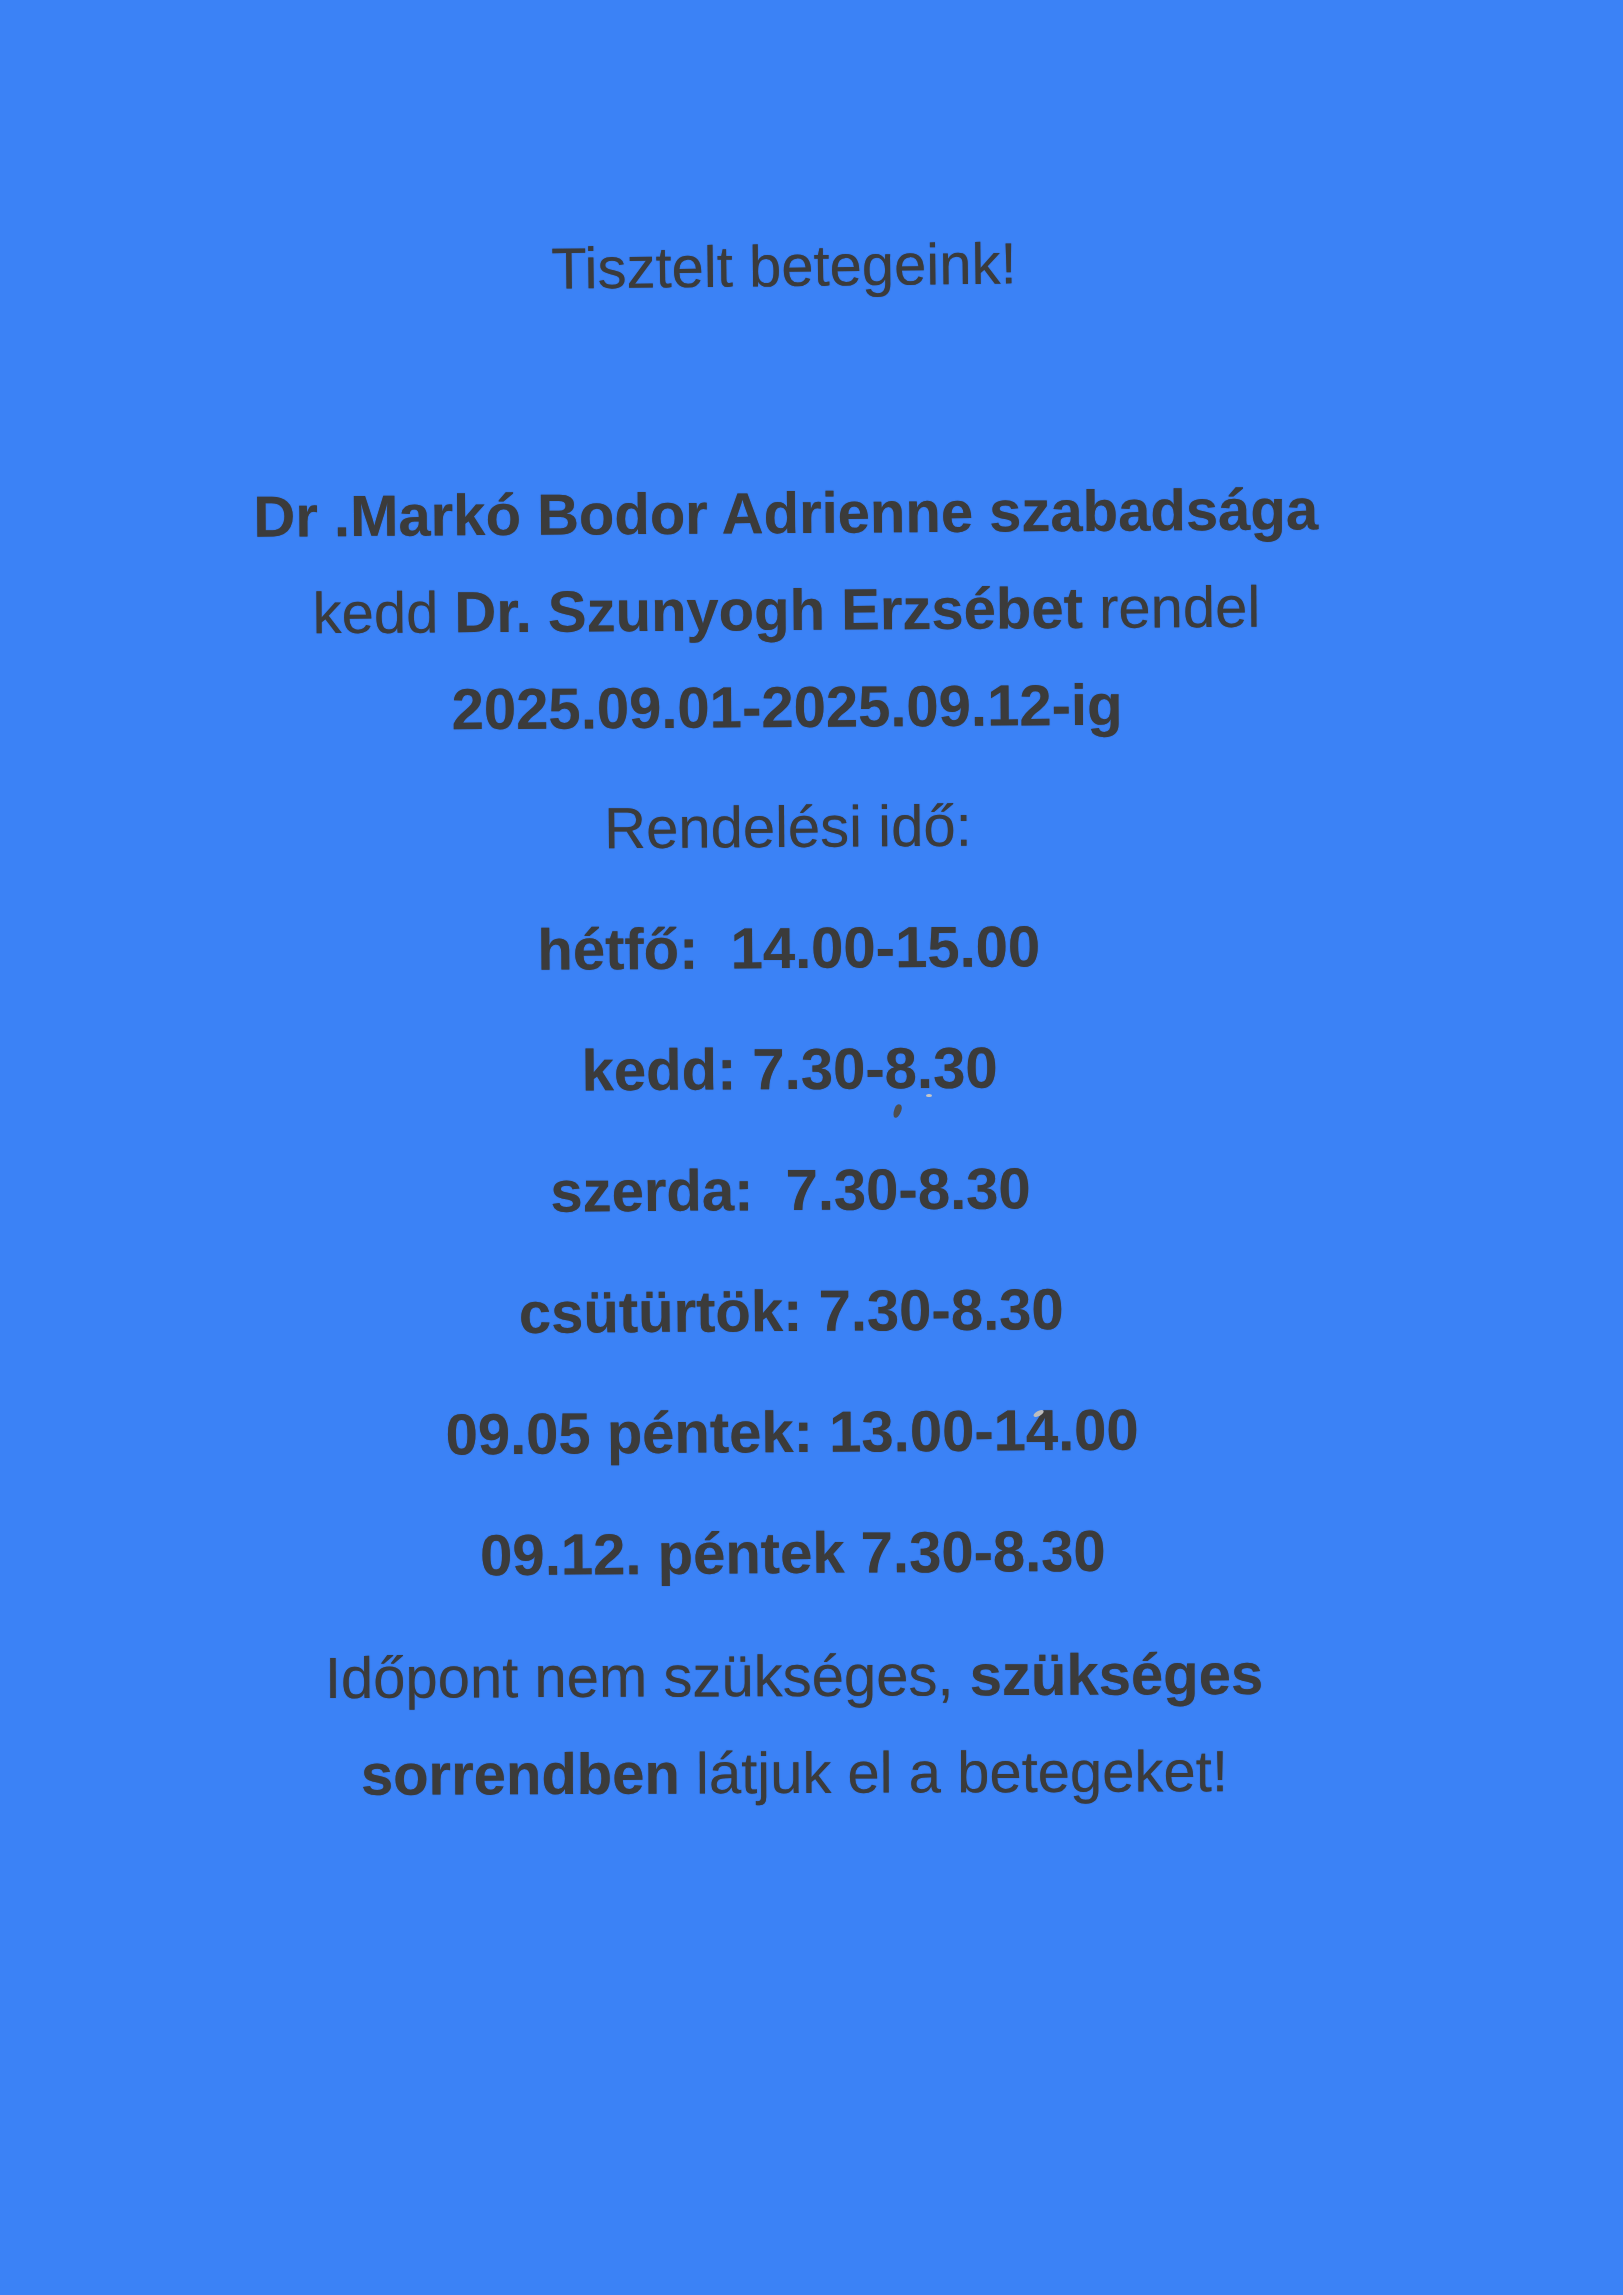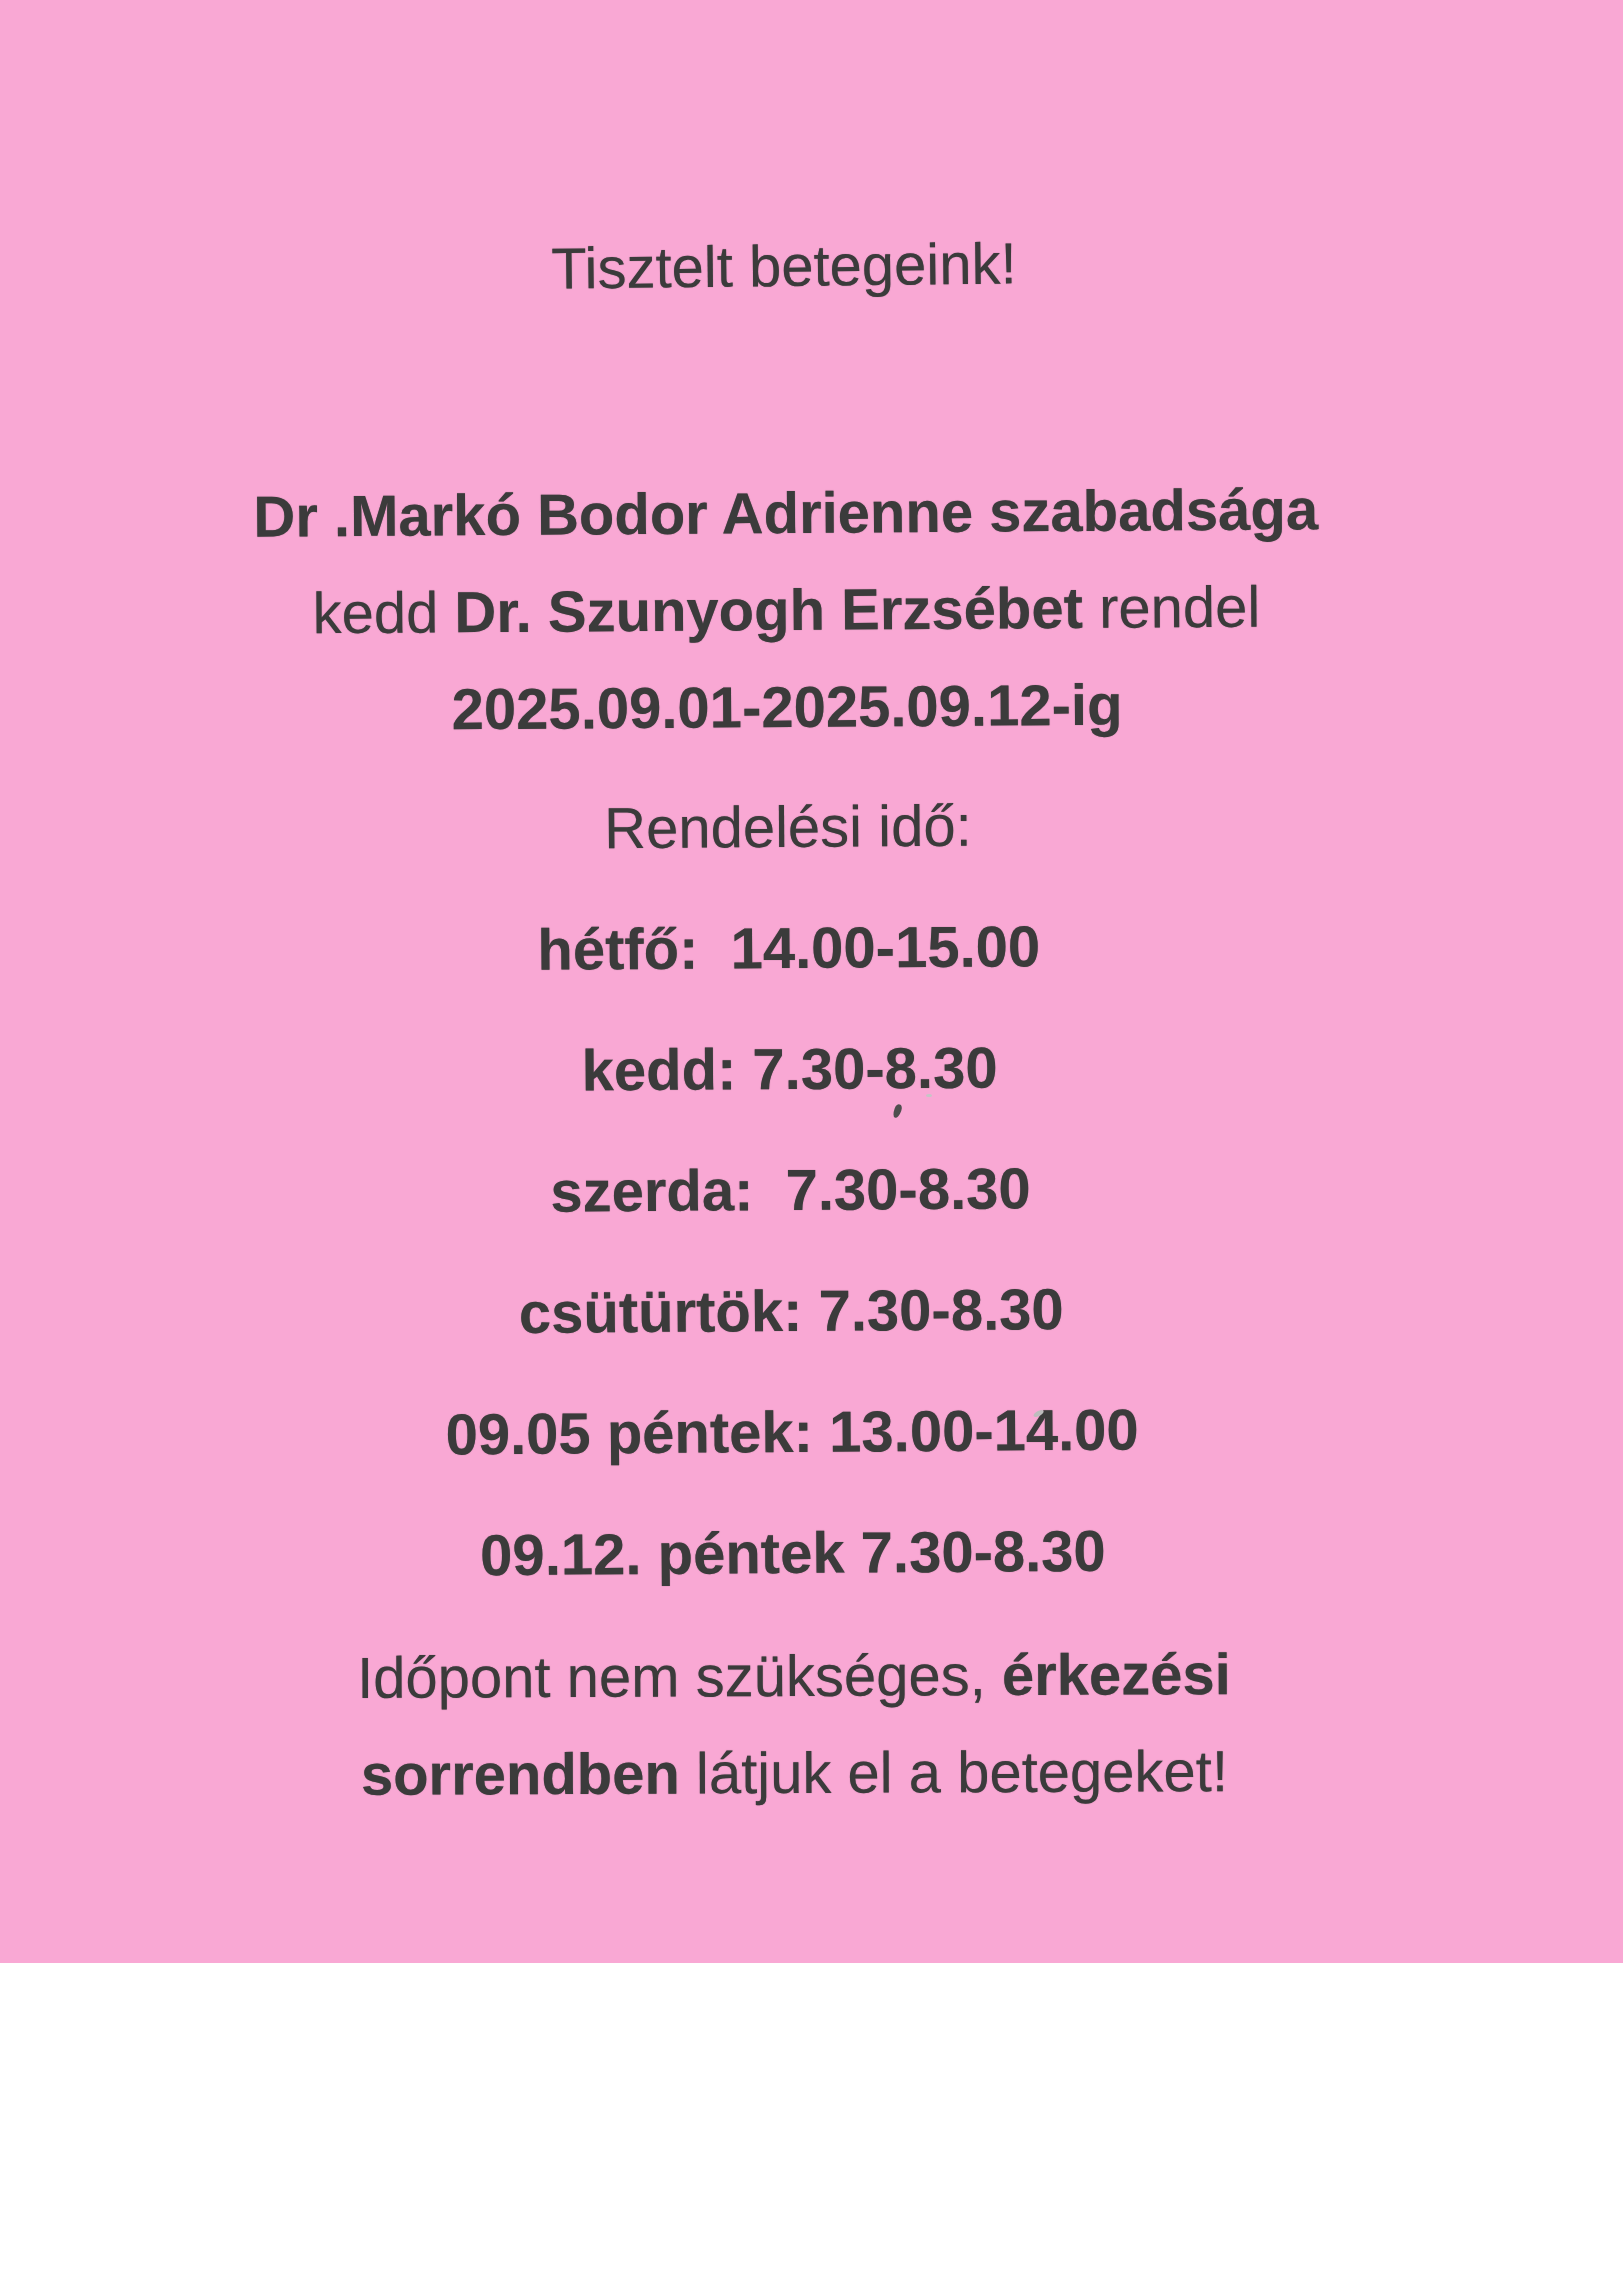--- a/index.html
+++ b/index.html
@@ -3,22 +3,22 @@
 <meta charset="utf-8">
 <style>
   html, body {
     margin: 0;
     padding: 0;
     background: #ffffff;
   }
   .page {
     position: relative;
     width: 1623px;
-    height: 1963px;
-    background: #f9a8d4;
+    height: 2295px;
+    background: #3b82f6;
     overflow: hidden;
     font-family: "Liberation Sans", sans-serif;
     color: #3b3b3b;
   }
   
   .content {
     position: absolute;
     left: 0;
     top: 0;
     width: 1577px;
@@ -111,21 +111,21 @@
     <div class="line hours-heading">Rendelési idő:</div>
 
     <div class="line schedule-line">hétfő:  14.00-15.00</div>
     <div class="line schedule-line">kedd: 7.30-8.30</div>
     <div class="line schedule-line">szerda:  7.30-8.30</div>
     <div class="line schedule-line">csütürtök: 7.30-8.30</div>
     <div class="line schedule-line">09.05 péntek: 13.00-14.00</div>
     <div class="line schedule-line">09.12. péntek 7.30-8.30</div>
 
     <div class="closing">
-      <div class="line"><span>Időpont nem szükséges, </span><span class="bold">érkezési</span></div>
+      <div class="line"><span>Időpont nem szükséges, </span><span class="bold">szükséges</span></div>
       <div class="line"><span class="bold">sorrendben</span><span> látjuk el a betegeket!</span></div>
     </div>
 
   </div>
 
   <div class="artifact artifact-comma"></div>
   <div class="artifact artifact-speck-1"></div>
   <div class="artifact artifact-speck-2"></div>
 </div>
 

